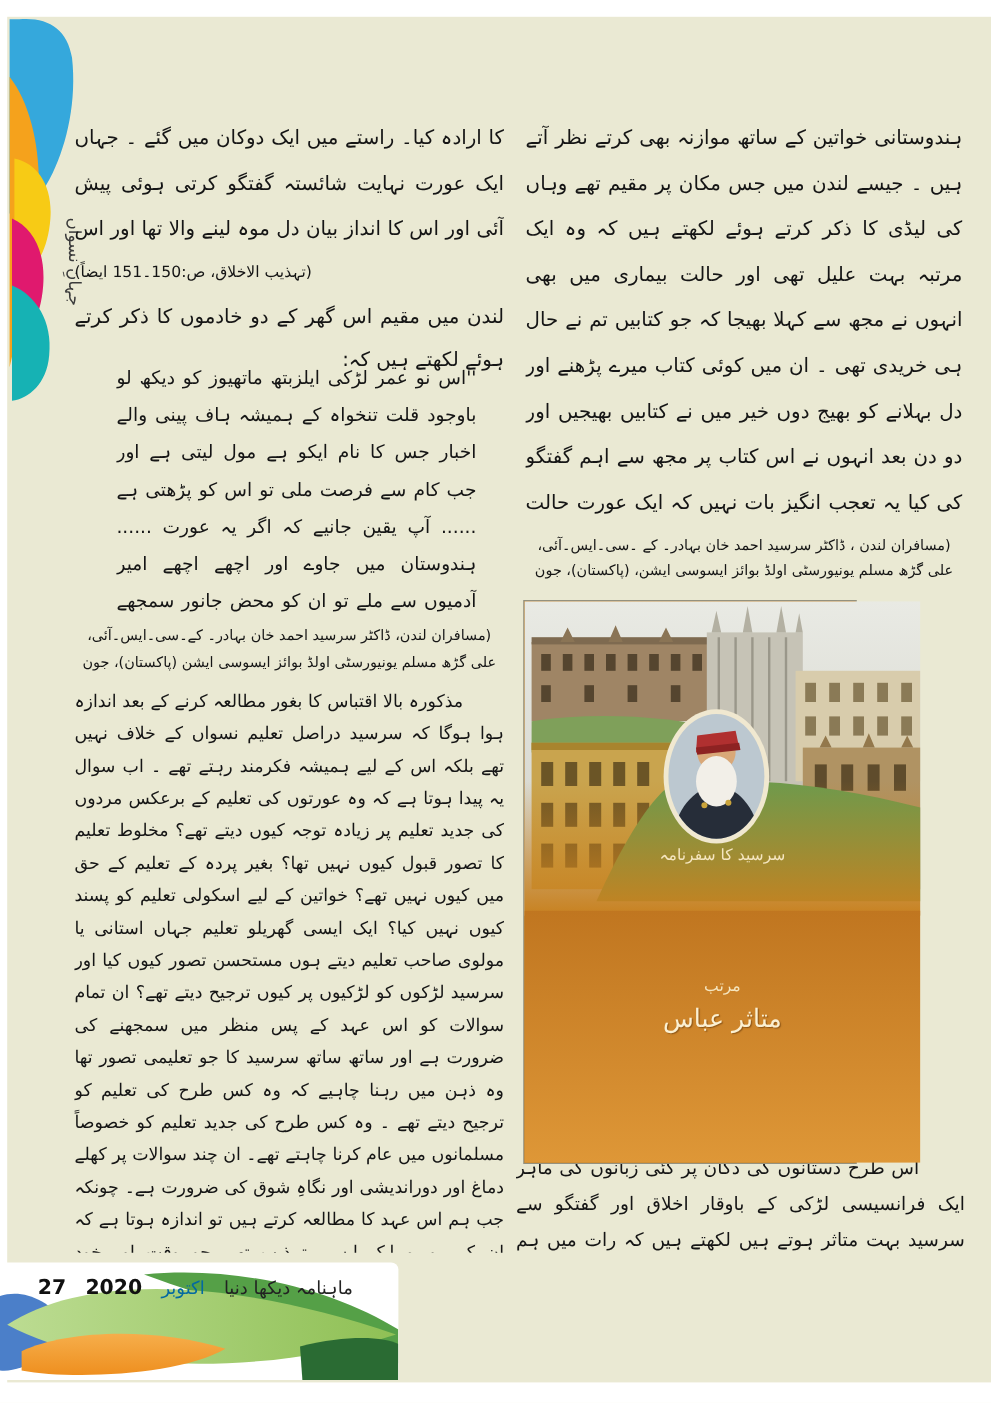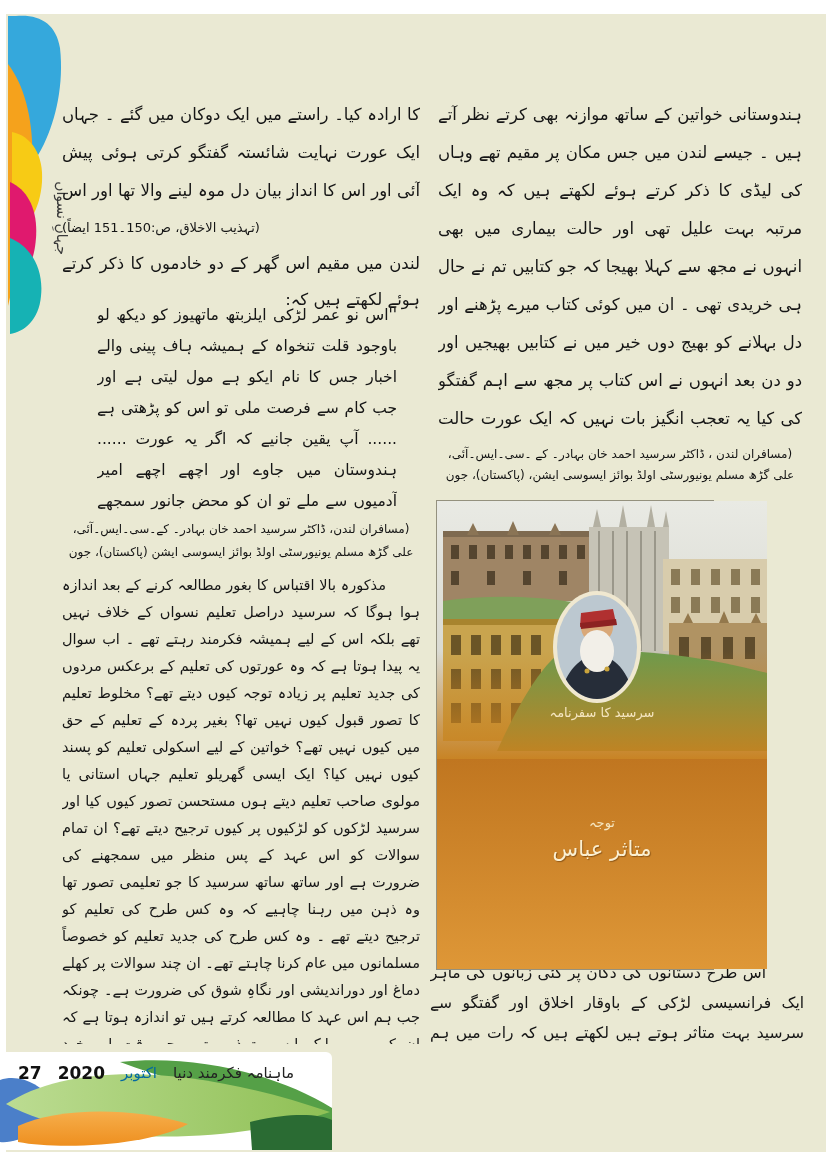--- a/index.html
+++ b/index.html
@@ -196,21 +196,21 @@
           <ellipse cx="160" cy="150" rx="17" ry="21" fill="#F2EFE8"></ellipse>
           <path d="M144,112 L176,108 L179,122 L143,126 Z" fill="#B03030"></path>
           <path d="M143,122 L179,118 L180,124 L144,128 Z" fill="#8d2222"></path>
           <circle cx="170" cy="168" r="2.5" fill="#caa43c"></circle>
           <circle cx="150" cy="170" r="2.5" fill="#caa43c"></circle>
         </g>
       </g>
     </svg>
 
     <div class="cv-txt cv-sub">سرسید کا سفرنامہ</div>
-    <div class="cv-txt cv-editor-label">توجہ</div>
+    <div class="cv-txt cv-editor-label">مرتب</div>
     <div class="cv-txt cv-editor">متاثر عباس</div>
   </div>
 
   <div class="footer-band">
     <svg width="332" height="98" viewBox="0 0 332 98">
       <defs>
         <linearGradient id="lg" x1="0" y1="0" x2="1" y2="0">
           <stop offset="0" stop-color="#BCDC92"></stop>
             <stop offset="1" stop-color="#8FC055"></stop>
         </linearGradient>
@@ -220,19 +220,19 @@
         </linearGradient>
       </defs>
       <path d="M0,28 C18,22 40,30 56,52 C44,78 18,92 0,90 Z" fill="#4B7FC9"></path>
       <path d="M120,10 C200,2 280,24 332,56 L332,84 C260,54 180,32 120,10 Z" fill="#55A047"></path>
       <path d="M6,52 C70,10 190,12 330,60 C240,90 90,98 6,52 Z" fill="url(#lg)"></path>
       <path d="M250,70 C290,60 320,62 332,68 L332,98 L252,98 Z" fill="#2A6B33"></path>
       <path d="M18,74 C56,56 130,54 188,72 C150,94 60,98 18,90 Z" fill="url(#og)"></path>
     </svg>
   </div>
   <div class="footer-row">
-    <span class="umag">ماہنامہ فکرمند دنیا</span>
+    <span class="umag">ماہنامہ دیکھا دنیا</span>
     <span class="umonth">اکتوبر</span>
     <span class="num">2020</span>
     <span class="num">27</span>
   </div>
 
 </div>
 
 </body></html>

